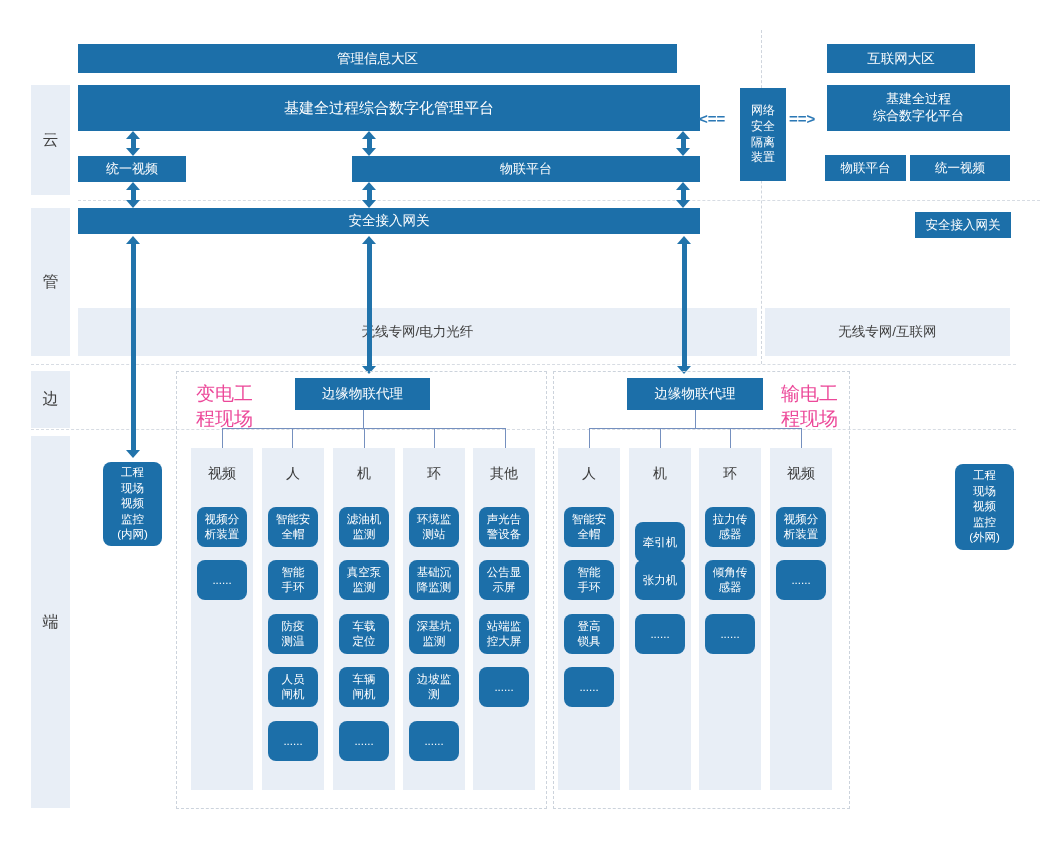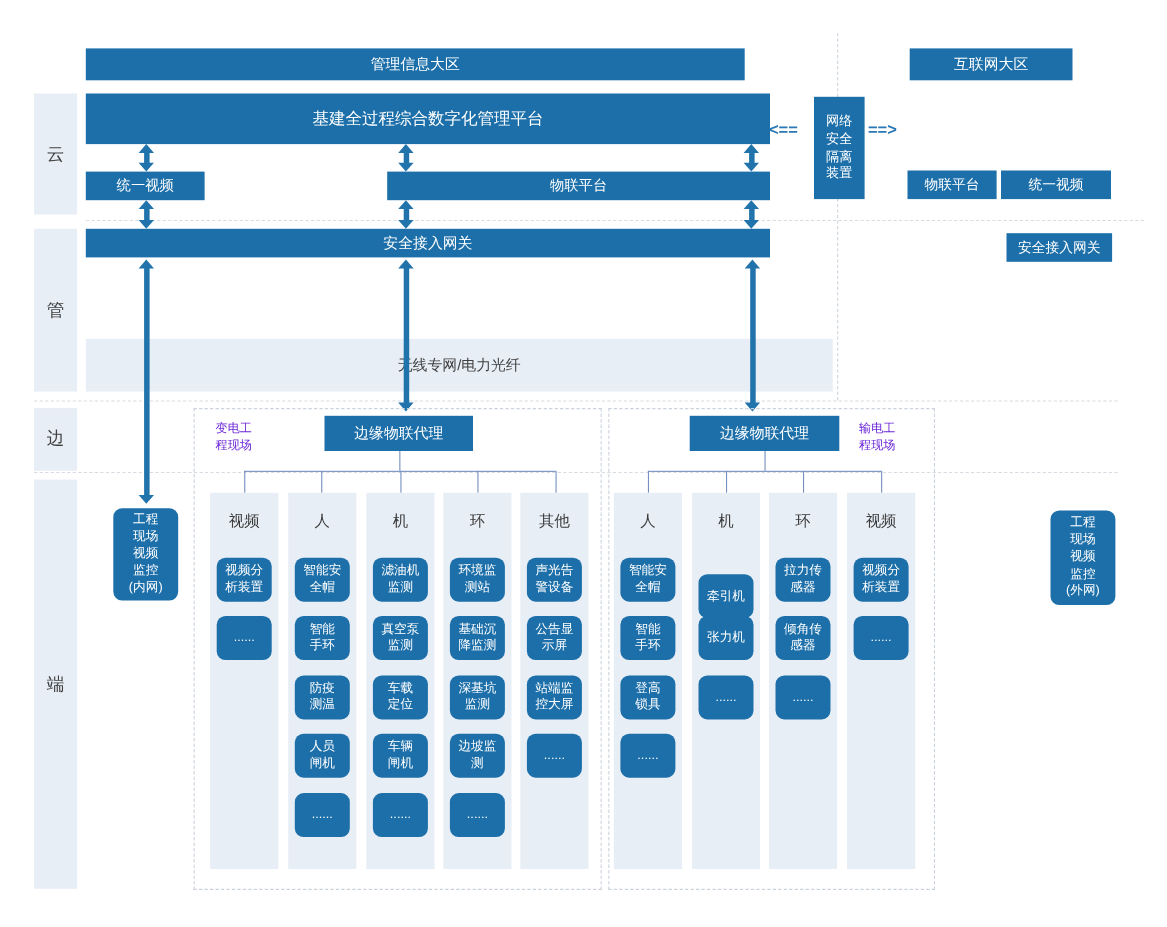--- a/index.html
+++ b/index.html
@@ -8,21 +8,21 @@
     font-family:"Liberation Sans","DejaVu Sans",sans-serif;color:#3a3a3a;
   }
   .abs{position:absolute;}
   .blue{background:#1c6fa9;color:#ffffff;display:flex;align-items:center;justify-content:center;text-align:center;}
   .panel{background:#e8eef6;display:flex;align-items:center;justify-content:center;text-align:center;}
   .rail{background:#e8eef6;color:#3f3f3f;font-size:16px;display:flex;align-items:center;justify-content:center;}
   .pre{white-space:pre-line;line-height:1.3;}
   .dash-h{border-top:1px dashed #d7dce3;height:0;}
   .dash-v{border-left:1px dashed #cfd5dd;width:0;}
   .group{border:1px dashed #ccd3dc;background:transparent;}
-  .sitelabel{font-size:11px;color:#6d28d9;white-space:pre-line;line-height:1.32;}
+  .sitelabel{font-size:19px;color:#ec4899;white-space:pre-line;line-height:1.32;font-family:Liberation Mono, monospace;}
   .agent{background:#1c6fa9;color:#fff;font-size:13.5px;display:flex;align-items:center;justify-content:center;}
   .col{background:#e8eef6;}
   .colhead{position:absolute;width:62px;top:448px;padding-top:17px;text-align:center;font-size:14px;color:#3a3a3a;}
   .device{
     position:absolute;width:50px;height:40px;border-radius:8px;background:#1c6fa9;color:#fff;
     font-size:11.5px;line-height:1.3;display:flex;align-items:center;justify-content:center;
     text-align:center;white-space:pre-line;
   }
   .monitor{
     border-radius:8px;background:#1c6fa9;color:#fff;font-size:11.5px;line-height:1.35;
@@ -73,39 +73,44 @@
   <div class="abs blue" style="left:352px;top:156px;width:348px;height:26px;font-size:13px;">
       <span>物联平台</span>
     </div>
   <div class="abs blue" style="left:78px;top:208px;width:622px;height:26px;font-size:13.5px;">
       <span>安全接入网关</span>
     </div>
 
   <div class="abs blue" style="left:827px;top:44px;width:148px;height:29px;font-size:13.5px;">
       <span>互联网大区</span>
     </div>
+  <div class="abs blue pre" style="left:827px;top:85px;width:183px;height:46px;font-size:13px;"><span class="pre">基建全过程
+综合数字化平台</span></div>
   <div class="abs blue" style="left:825px;top:155px;width:81px;height:26px;font-size:12.5px;">
       <span>物联平台</span>
     </div>
   <div class="abs blue" style="left:910px;top:155px;width:100px;height:26px;font-size:12.5px;">
       <span>统一视频</span>
     </div>
   <div class="abs blue" style="left:915px;top:212px;width:96px;height:26px;font-size:12.5px;">
       <span>安全接入网关</span>
     </div>
 
   <div class="abs blue pre" style="left:740px;top:88px;width:46px;height:93px;font-size:12px;"><span class="pre">网络
 安全
 隔离
 装置</span></div>
   <div class="isoarrow" style="left:699px;top:110px;">&lt;==</div>
   <div class="isoarrow" style="left:789px;top:110px;">==&gt;</div>
 
   <div class="abs panel bandtext" style="left:78px;top:308px;width:679px;height:48px;">
       <span>无线专网/电力光纤</span>
+    </div>
+  <div class="abs panel bandtext" style="left:765px;top:308px;width:245px;height:48px;">
+      <span>无线专网/互联网</span>
     </div>
 
   <div class="arrow" style="left:126px;top:131px;height:25px;">
       <span class="shaft"></span>
     </div>
   <div class="arrow" style="left:126px;top:182px;height:26px;">
       <span class="shaft"></span>
     </div>
   <div class="arrow" style="left:362px;top:131px;height:25px;">
       <span class="shaft"></span>

